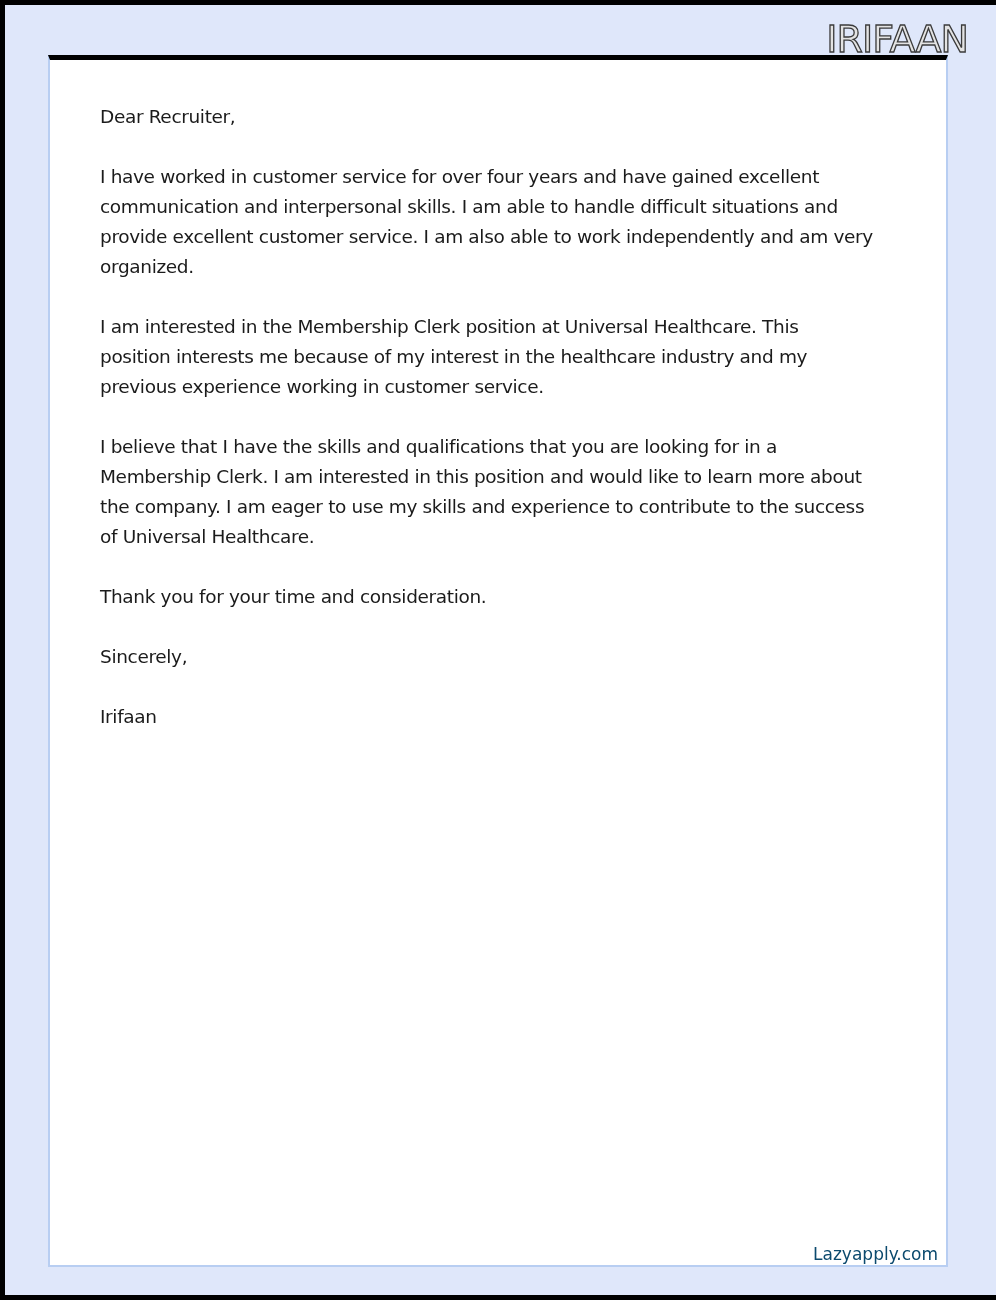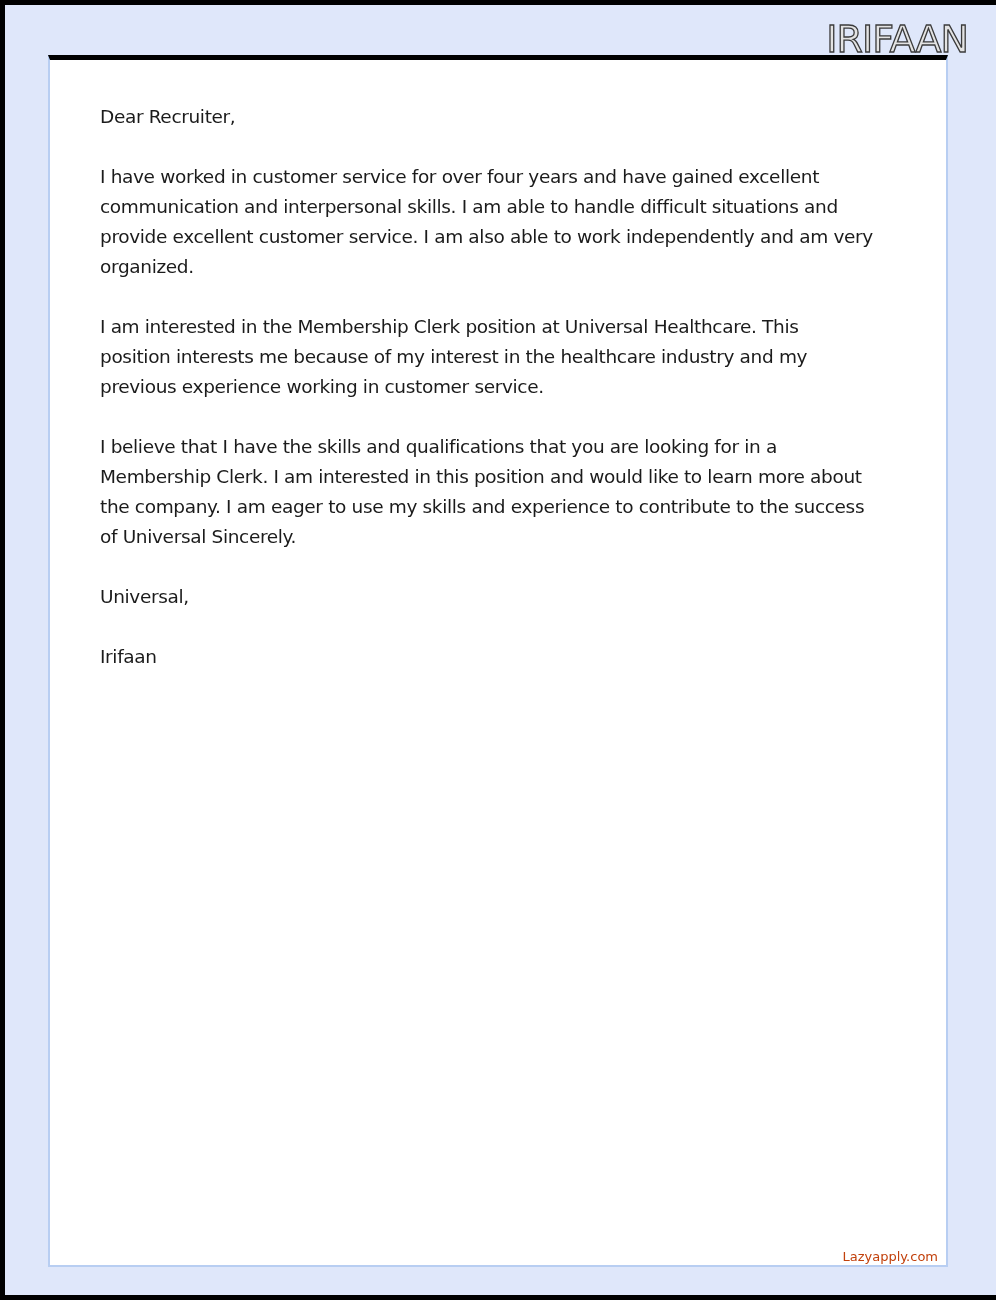--- a/index.html
+++ b/index.html
@@ -45,33 +45,34 @@
       line-height: 30px;
       color: #1b1b1b;
       letter-spacing: -0.35px;
     }
     .letter p { margin: 0 16px 30px 0; }
     .letter p.name { margin-bottom: 10px; }
     .letter .date { color: #2a88e8; }
     .footer {
       position: absolute;
       right: 8px; bottom: 1px;
-      font-size: 13px;
-      color: #c2410c;
+      font-size: 17px;
+      color: #0c4a6e;
     }
   </style>
 </head>
 <body>
 
 <div class="frame">
   <div class="brand">IRIFAAN</div>
   <div class="page">
     <div class="letter">
       <p>Dear Recruiter,</p>
       <p>I have worked in customer service for over four years and have gained excellent communication and interpersonal skills. I am able to handle difficult situations and provide excellent customer service. I am also able to work independently and am very organized.</p>
       <p>I am interested in the Membership Clerk position at Universal Healthcare. This position interests me because of my interest in the healthcare industry and my previous experience working in customer service.</p>
-      <p>I believe that I have the skills and qualifications that you are looking for in a Membership Clerk. I am interested in this position and would like to learn more about the company. I am eager to use my skills and experience to contribute to the success of Universal Sincerely.</p>
-      <p>Universal,</p>
+      <p>I believe that I have the skills and qualifications that you are looking for in a Membership Clerk. I am interested in this position and would like to learn more about the company. I am eager to use my skills and experience to contribute to the success of Universal Healthcare.</p>
+      <p>Thank you for your time and consideration.</p>
+      <p>Sincerely,</p>
       <p class="name">Irifaan</p>
     </div>
     <div class="footer">Lazyapply.com</div>
   </div>
 </div>
 
 </body></html>

